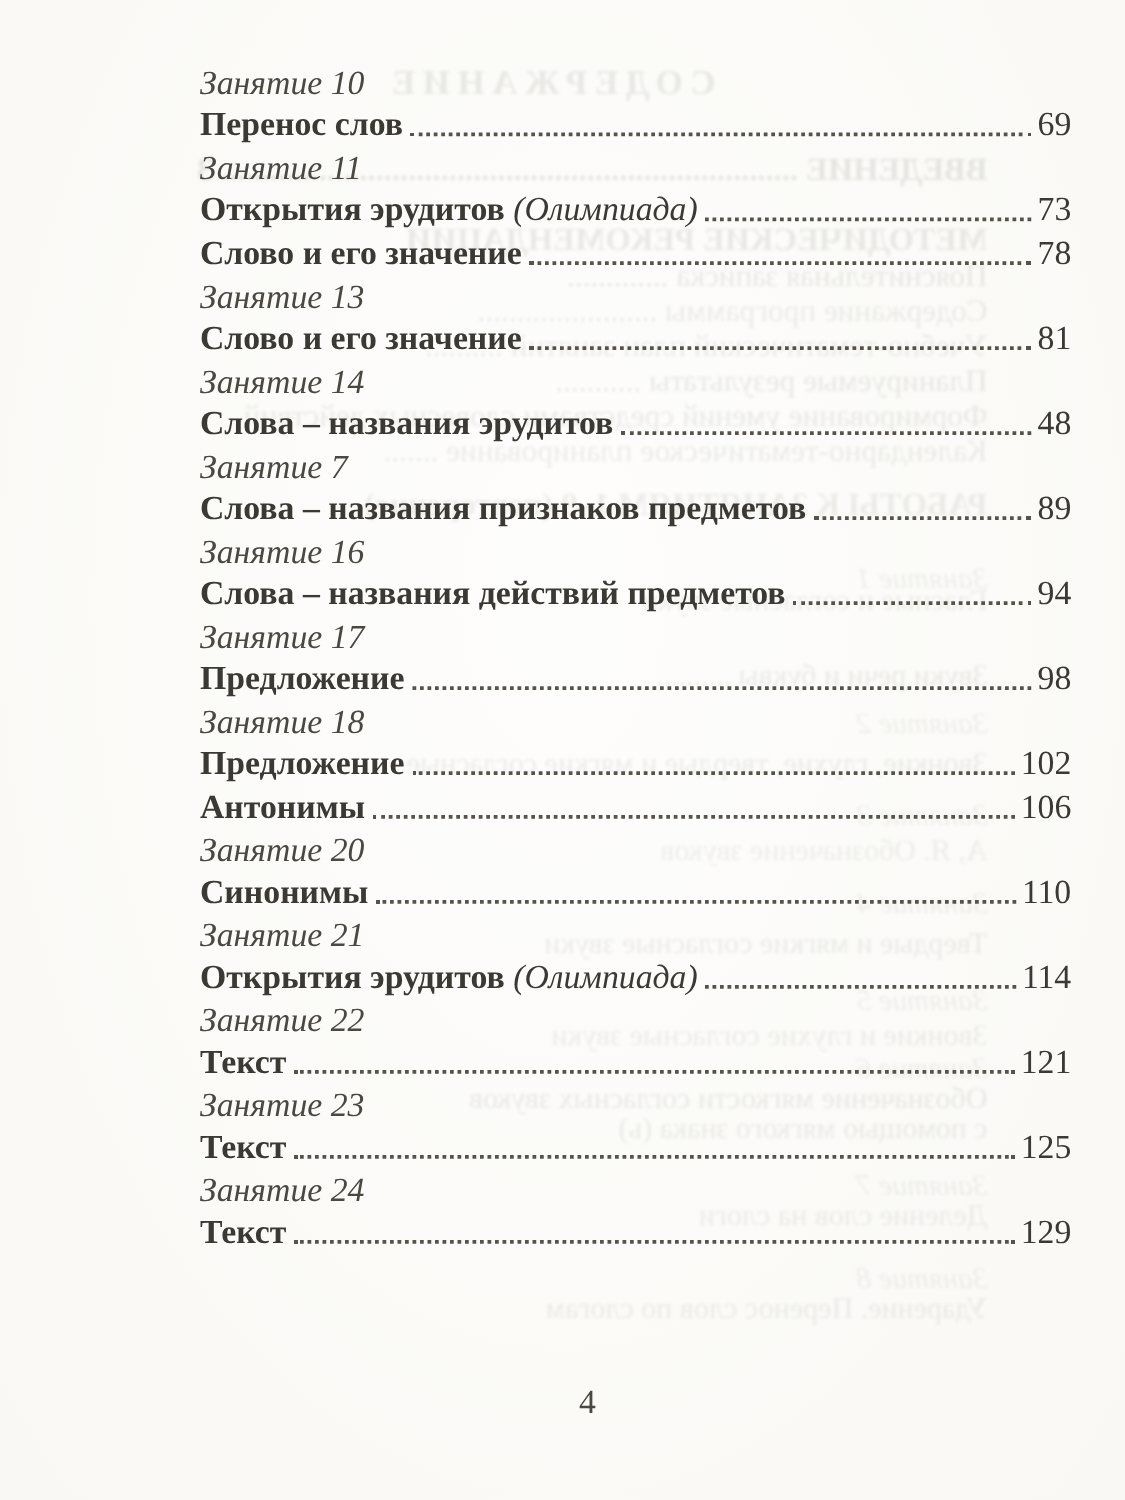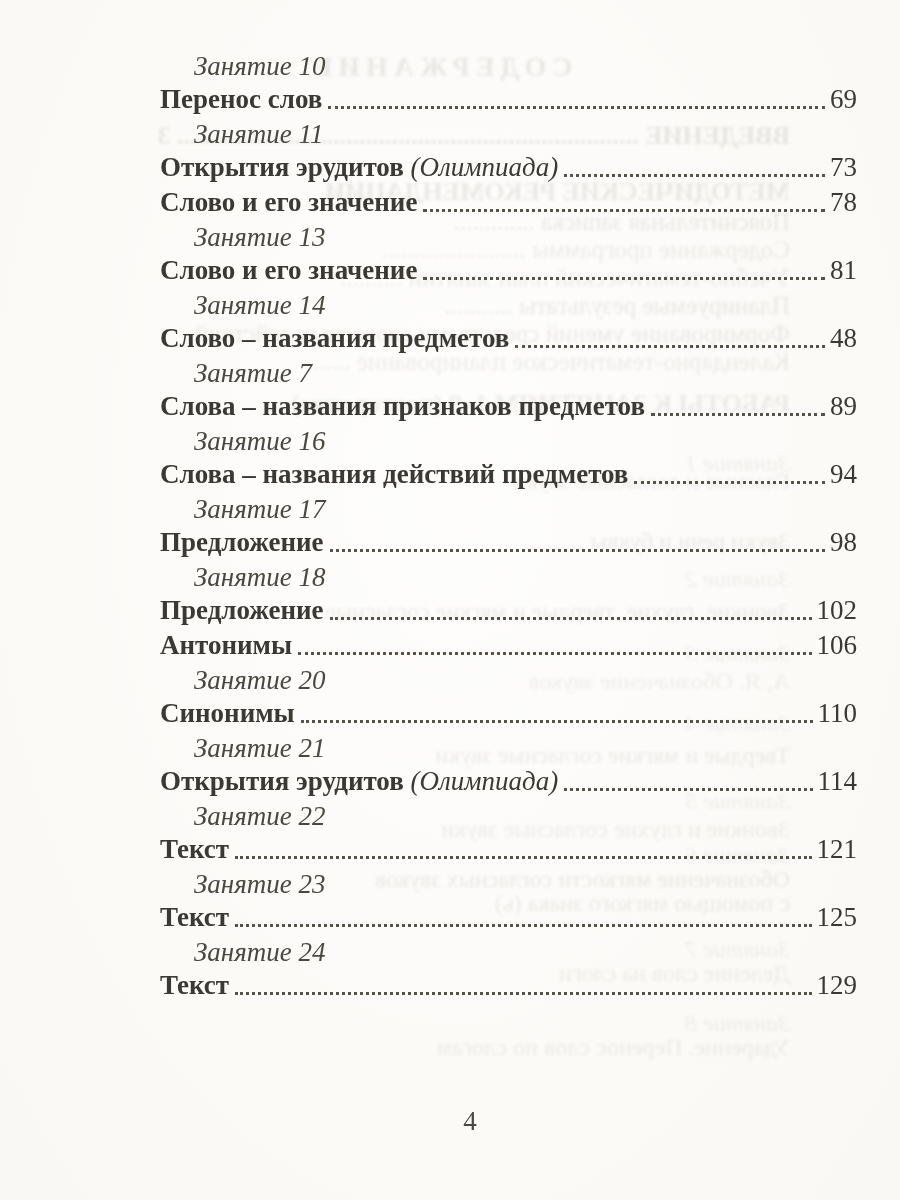--- a/index.html
+++ b/index.html
@@ -30,21 +30,20 @@
   
   .toc{
     position:absolute;
     left:160px;top:50px;width:697px;
   }
   .entry{margin-bottom:2px;}
   .entry-label{
     font-style:italic;
     font-size:27px;line-height:33px;
     color:#4a4840;
-    margin-left:34px;
   }
   .entry-row{
     display:flex;
     font-weight:bold;
     font-size:27px;line-height:33px;
     color:#3b3933;
   }
   .entry-title{white-space:nowrap;}
   .entry-suffix{font-weight:normal;font-style:italic;white-space:pre;}
   .leader{
@@ -133,21 +132,21 @@
         <div class="entry-label">Занятие 13</div>
         <div class="entry-row">
           <span class="entry-title">Слово и его значение</span>
           <span class="leader"></span>
           <span class="entry-page">81</span>
         </div>
       </div>
       <div class="entry">
         <div class="entry-label">Занятие 14</div>
         <div class="entry-row">
-          <span class="entry-title">Слово – названия предметов</span>
+          <span class="entry-title">Слова – названия эрудитов</span>
           <span class="leader"></span>
           <span class="entry-page">48</span>
         </div>
       </div>
       <div class="entry">
         <div class="entry-label">Занятие 7</div>
         <div class="entry-row">
           <span class="entry-title">Слова – названия признаков предметов</span>
           <span class="leader"></span>
           <span class="entry-page">89</span>

